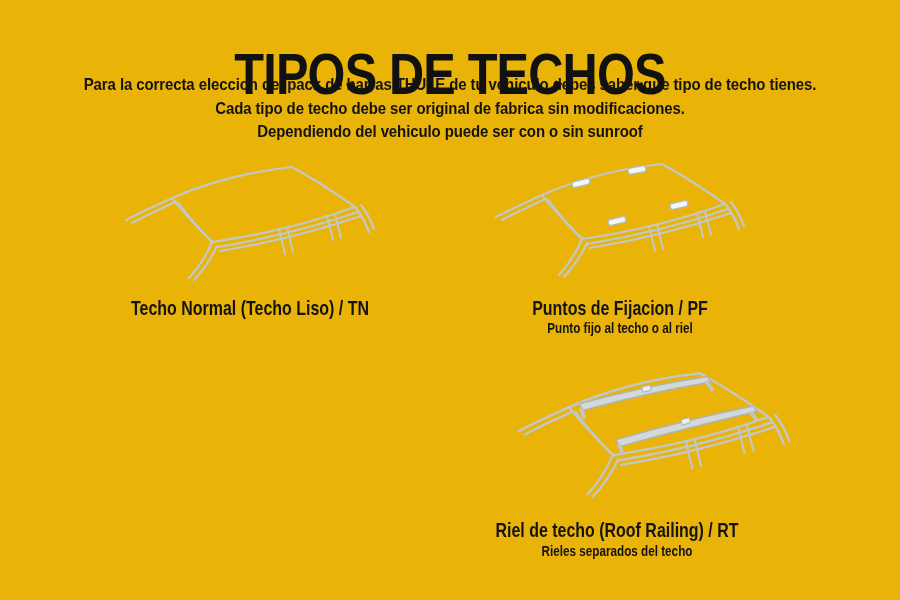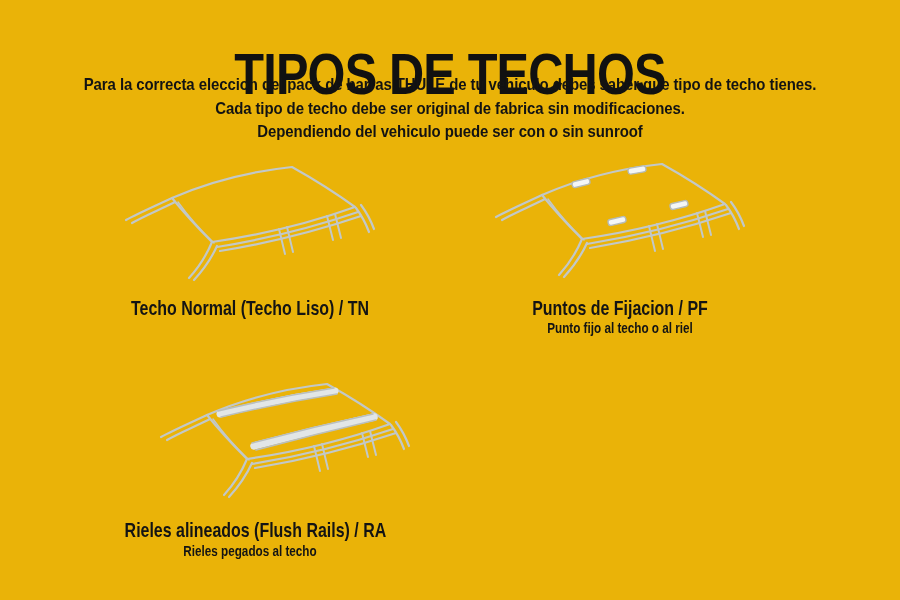--- a/index.html
+++ b/index.html
@@ -113,25 +113,25 @@
 
   <section class="roof-type q-tn">
     <div class="sketch">
       <svg width="330" height="150" viewBox="0 0 330 150">
           <use href="#roof-base"></use>
         </svg>
     </div>
     <div class="roof-label">Techo Normal (Techo Liso) / TN</div>
   </section>
 
-  <section class="roof-type q-ra">
+
+  <section class="roof-type q-rt">
     <div class="sketch">
-      <svg width="330" height="150" viewBox="0 0 330 150">
+      <svg width="360" height="164" viewBox="0 0 330 150">
           <use href="#roof-base"></use>
-          <use href="#ra-rails"></use>
+          <use href="#rt-rails"></use>
         </svg>
     </div>
-    <div class="roof-label">Rieles alineados (Flush Rails) / RA</div>
-    <div class="roof-sublabel">Rieles pegados al techo</div>
+    <div class="roof-label">Riel de techo (Roof Railing) / RT</div>
+    <div class="roof-sublabel">Rieles separados del techo</div>
   </section>
-
 
 </div>
 
 </body></html>

